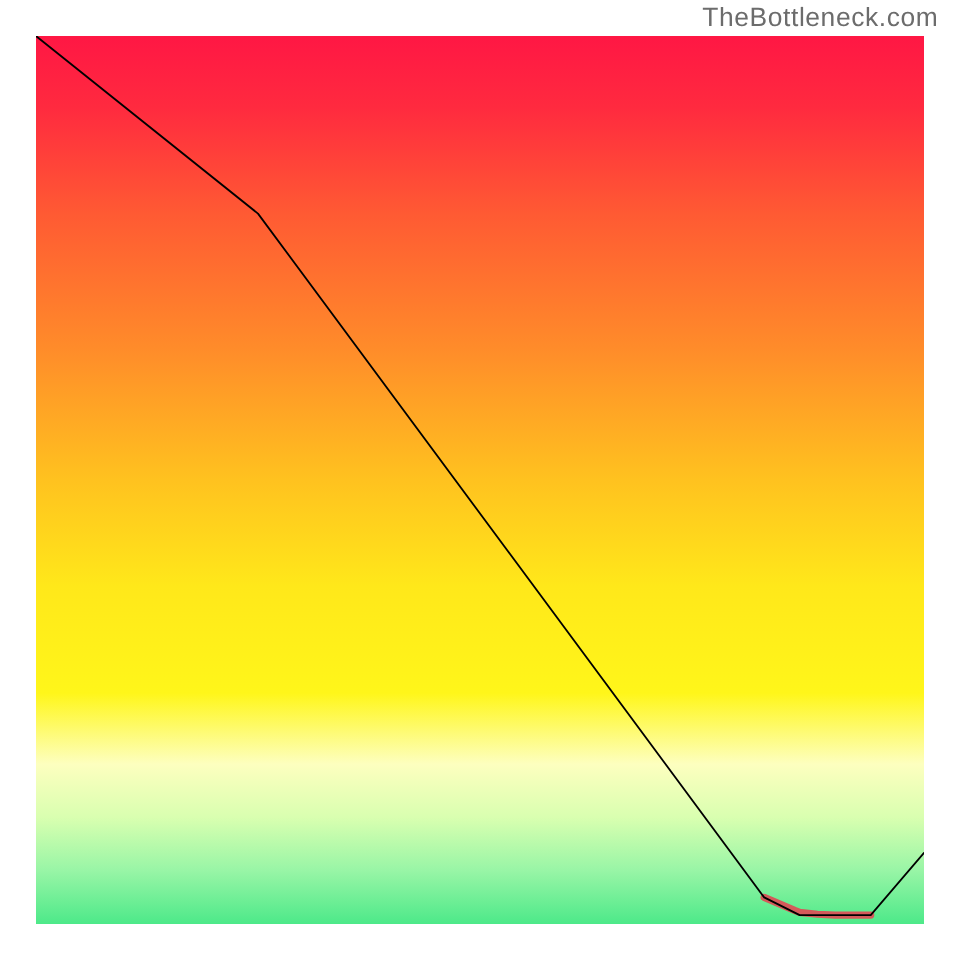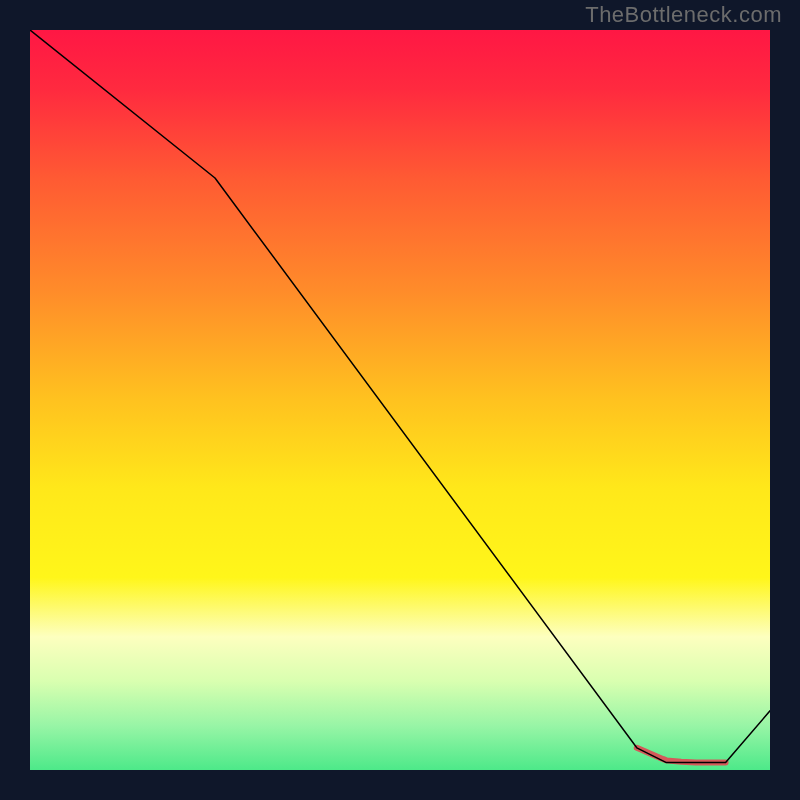--- a/index.html
+++ b/index.html
@@ -8,21 +8,21 @@
     width: 800px;
     height: 800px;
     background: #000;
     font-family: Arial, Helvetica, sans-serif;
     overflow: hidden;
   }
   .outer {
     position: relative;
     width: 800px;
     height: 800px;
-    background: #0f172a;
+    background: #ffffff;
   }
   .watermark {
     position: absolute;
     top: 2px;
     right: 18px;
     color: #6c6c6c;
     font-size: 22px;
     font-weight: 400;
     letter-spacing: 0.5px;
   }

